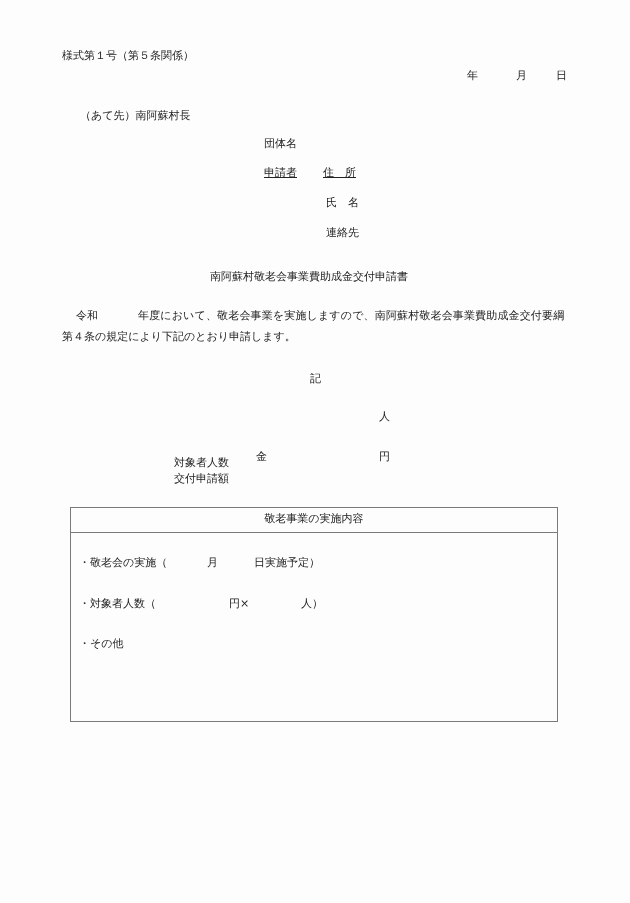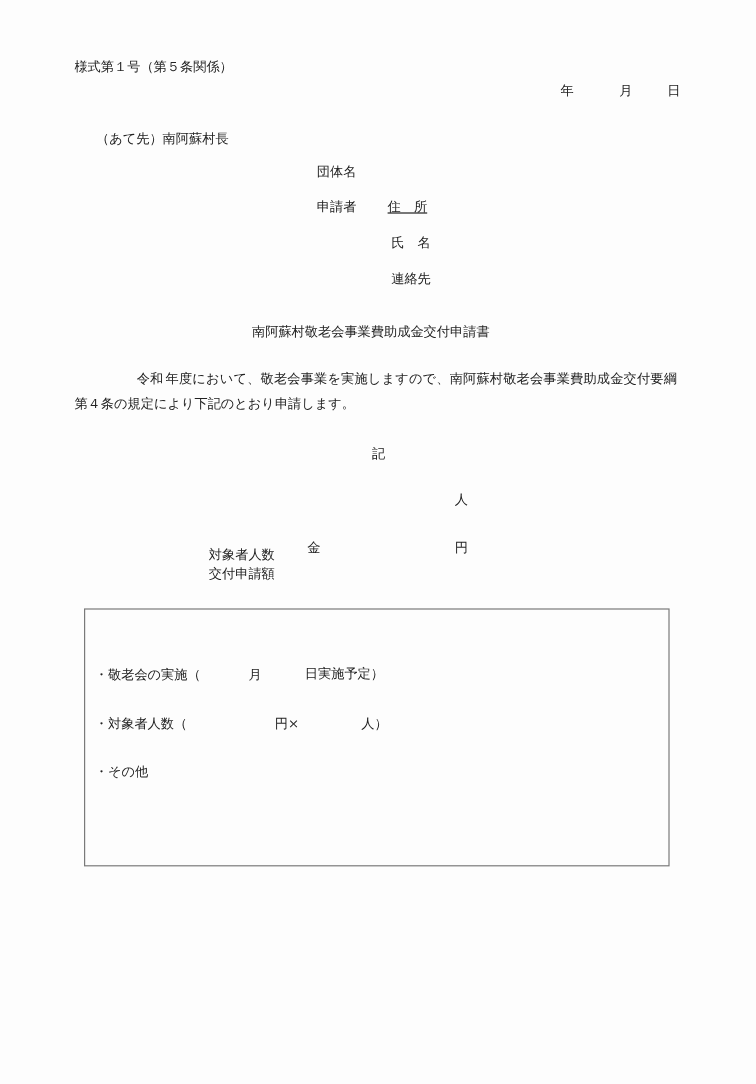--- a/index.html
+++ b/index.html
@@ -43,45 +43,46 @@
 <div>
   <span class="abs" style="left:467px; top:69px;">年</span>
   <span class="abs" style="left:516px; top:69px;">月</span>
   <span class="abs" style="left:556px; top:69px;">日</span>
 </div>
 
 <div class="abs" style="left:80px; top:109px;">（あて先）南阿蘇村長</div>
 
 <div>
   <span class="abs" style="left:264px; top:137px;">団体名</span>
-  <span class="abs" style="left:264px; top:166px;">申請者</span>
+  <span class="abs" style="left:264px; top:166px;text-decoration:underline;">申請者</span>
   <span class="abs" style="left:323px; top:166px;text-decoration:underline;">住　所</span>
   <span class="abs" style="left:326px; top:196px;text-align:center;">氏　名</span>
   <span class="abs" style="left:326px; top:226px;">連絡先</span>
 </div>
 
 <div class="abs" style="left:210px; top:270px;">南阿蘇村敬老会事業費助成金交付申請書</div>
 
 <div>
-  <span class="abs" style="left:76px; top:309px;margin-left:38px;">令和</span>
+  <span class="abs" style="left:76px; top:309px;">令和</span>
   <span class="abs" style="left:121px; top:309px; letter-spacing:0.15px;margin-left:17px;">年度において、敬老会事業を実施しますので、南阿蘇村敬老会事業費助成金交付要綱</span>
   <span class="abs" style="left:62px; top:330px;">第４条の規定により下記のとおり申請します。</span>
 </div>
 
 <div class="abs" style="left:310px; top:372px;">記</div>
 
 <div>
   <span class="abs" style="left:174px; top:410px;margin-top:46px;">対象者人数</span>
   <span class="abs" style="left:379px; top:410px;">人</span>
   <span class="abs" style="left:174px; top:472px;">交付申請額</span>
   <span class="abs" style="left:256px; top:450px;">金</span>
   <span class="abs" style="left:379px; top:450px;">円</span>
 </div>
 
 <div class="box">
+  <div class="box-header">敬老事業の実施内容</div>
   <span class="abs" style="left:8px; top:48px;">・敬老会の実施（</span>
   <span class="abs" style="left:136px; top:48px;">月</span>
   <span class="abs" style="left:183px; top:48px;font-family:Liberation Mono, monospace;">日実施予定）</span>
   <span class="abs" style="left:8px; top:89px;">・対象者人数（</span>
   <span class="abs" style="left:158px; top:89px;">円×</span>
   <span class="abs" style="left:230px; top:89px;">人）</span>
   <span class="abs" style="left:8px; top:129px;">・その他</span>
 </div>
 
 </body></html>

